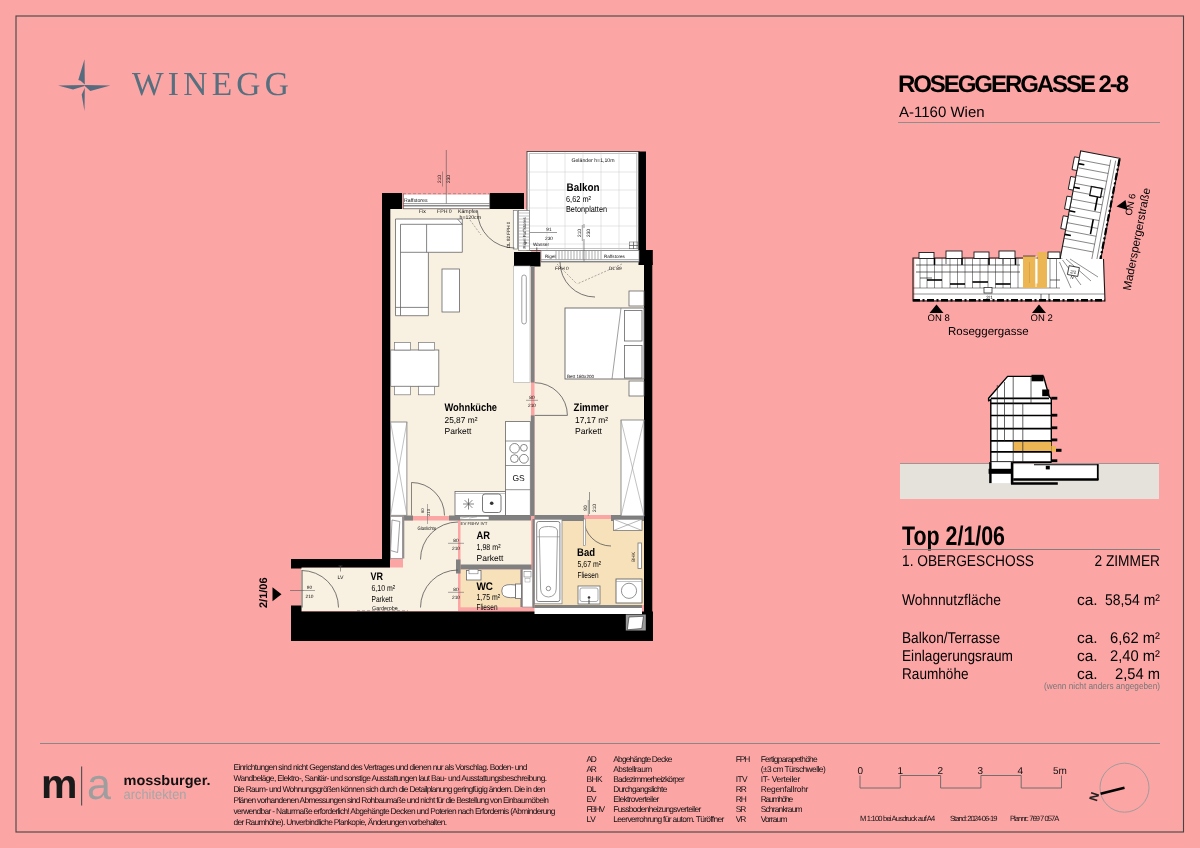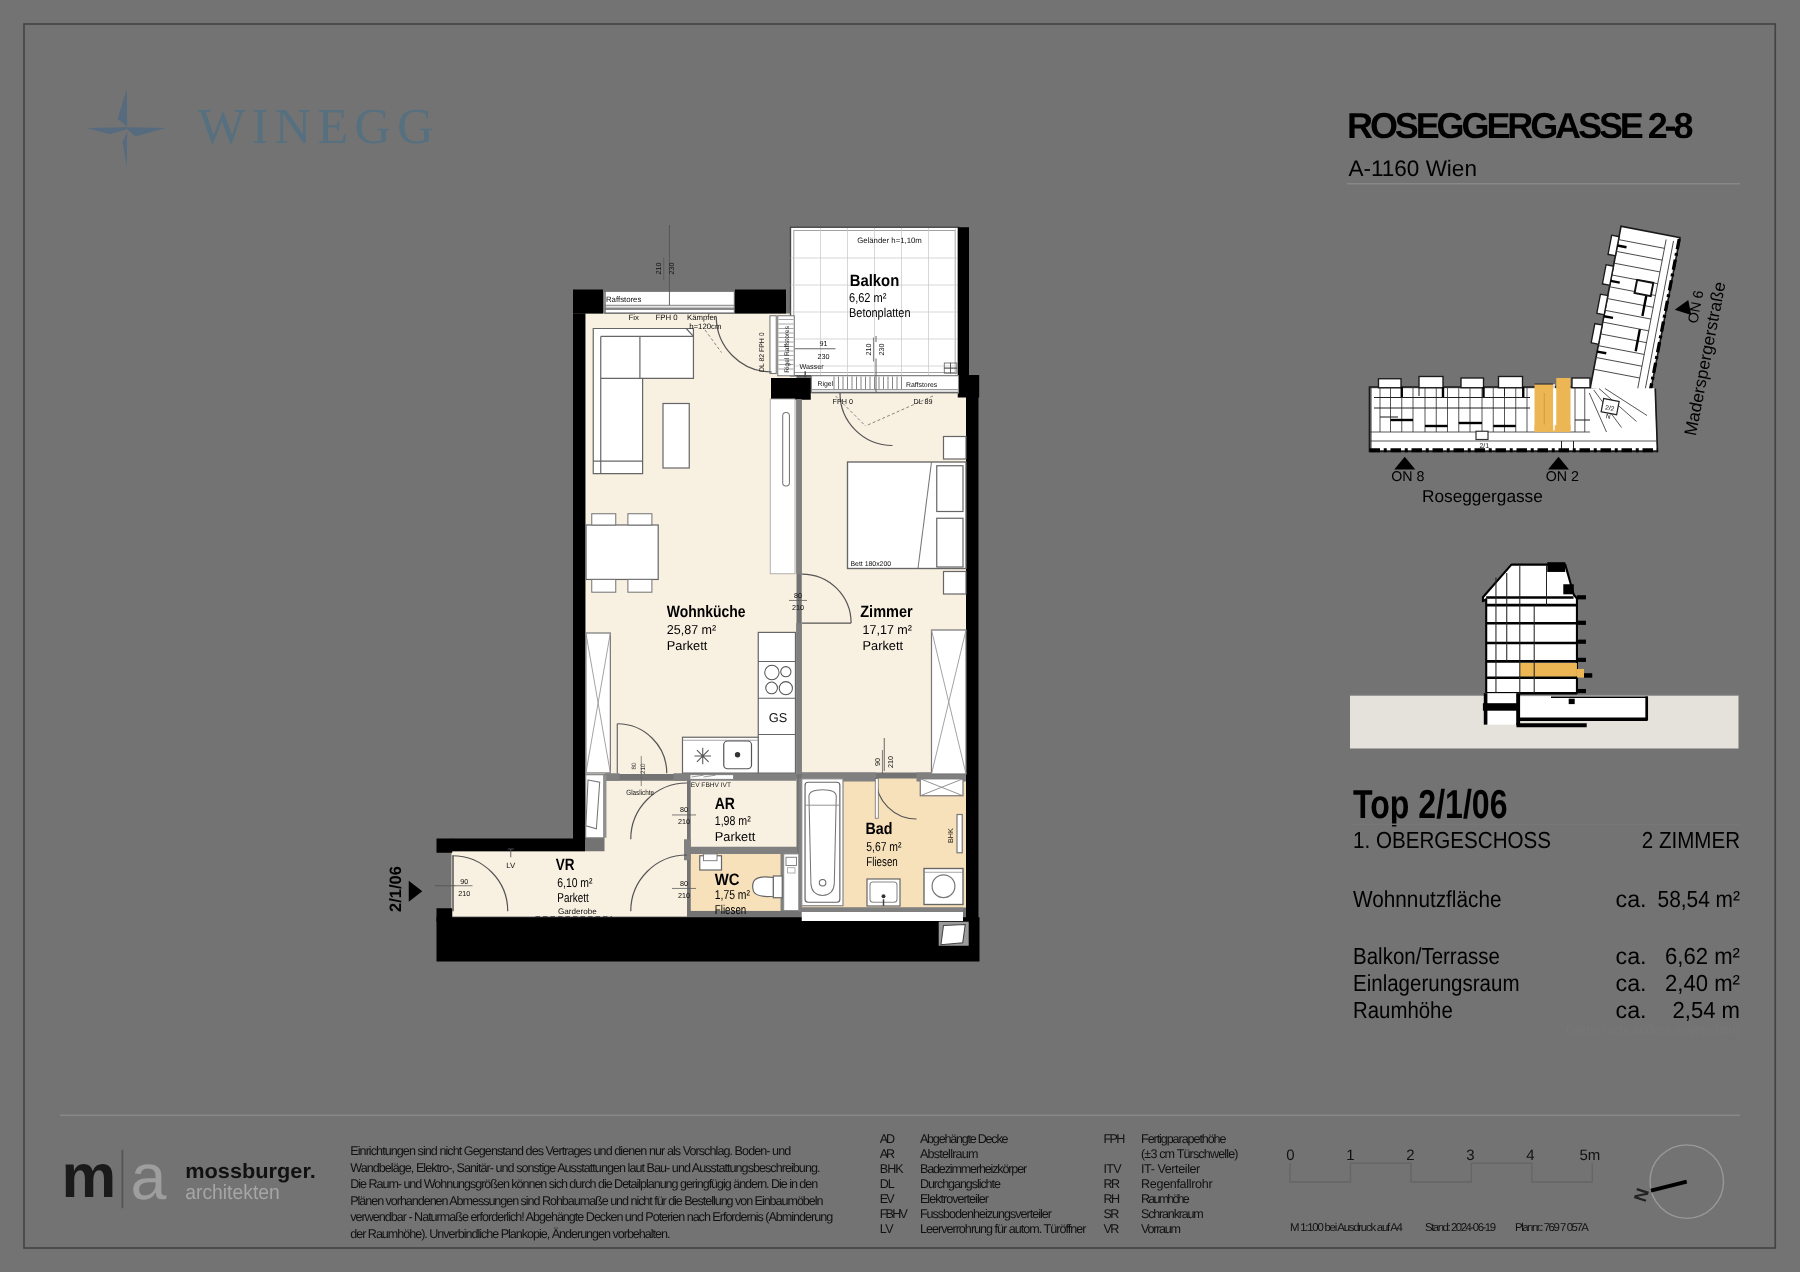--- a/index.html
+++ b/index.html
@@ -1,16 +1,16 @@
 <!DOCTYPE html>
 <html><head>
 <meta charset="utf-8">
 <style>
   html,body{margin:0;padding:0;background:#fff;}
-  #page{position:relative;width:1200px;height:848px;background:#737373;overflow:hidden;
+  #page{position:relative;width:1200px;height:848px;background:#fca5a5;overflow:hidden;
         font-family:"Liberation Sans", sans-serif;}
   svg text{font-family:"Liberation Sans", sans-serif;text-rendering:geometricPrecision;}
   .serif{font-family:"Liberation Serif", serif;}
 </style>
 </head>
 <body>
 <div id="page">
 <svg width="1200" height="848" viewBox="0 0 1200 848">
 
 <g>

